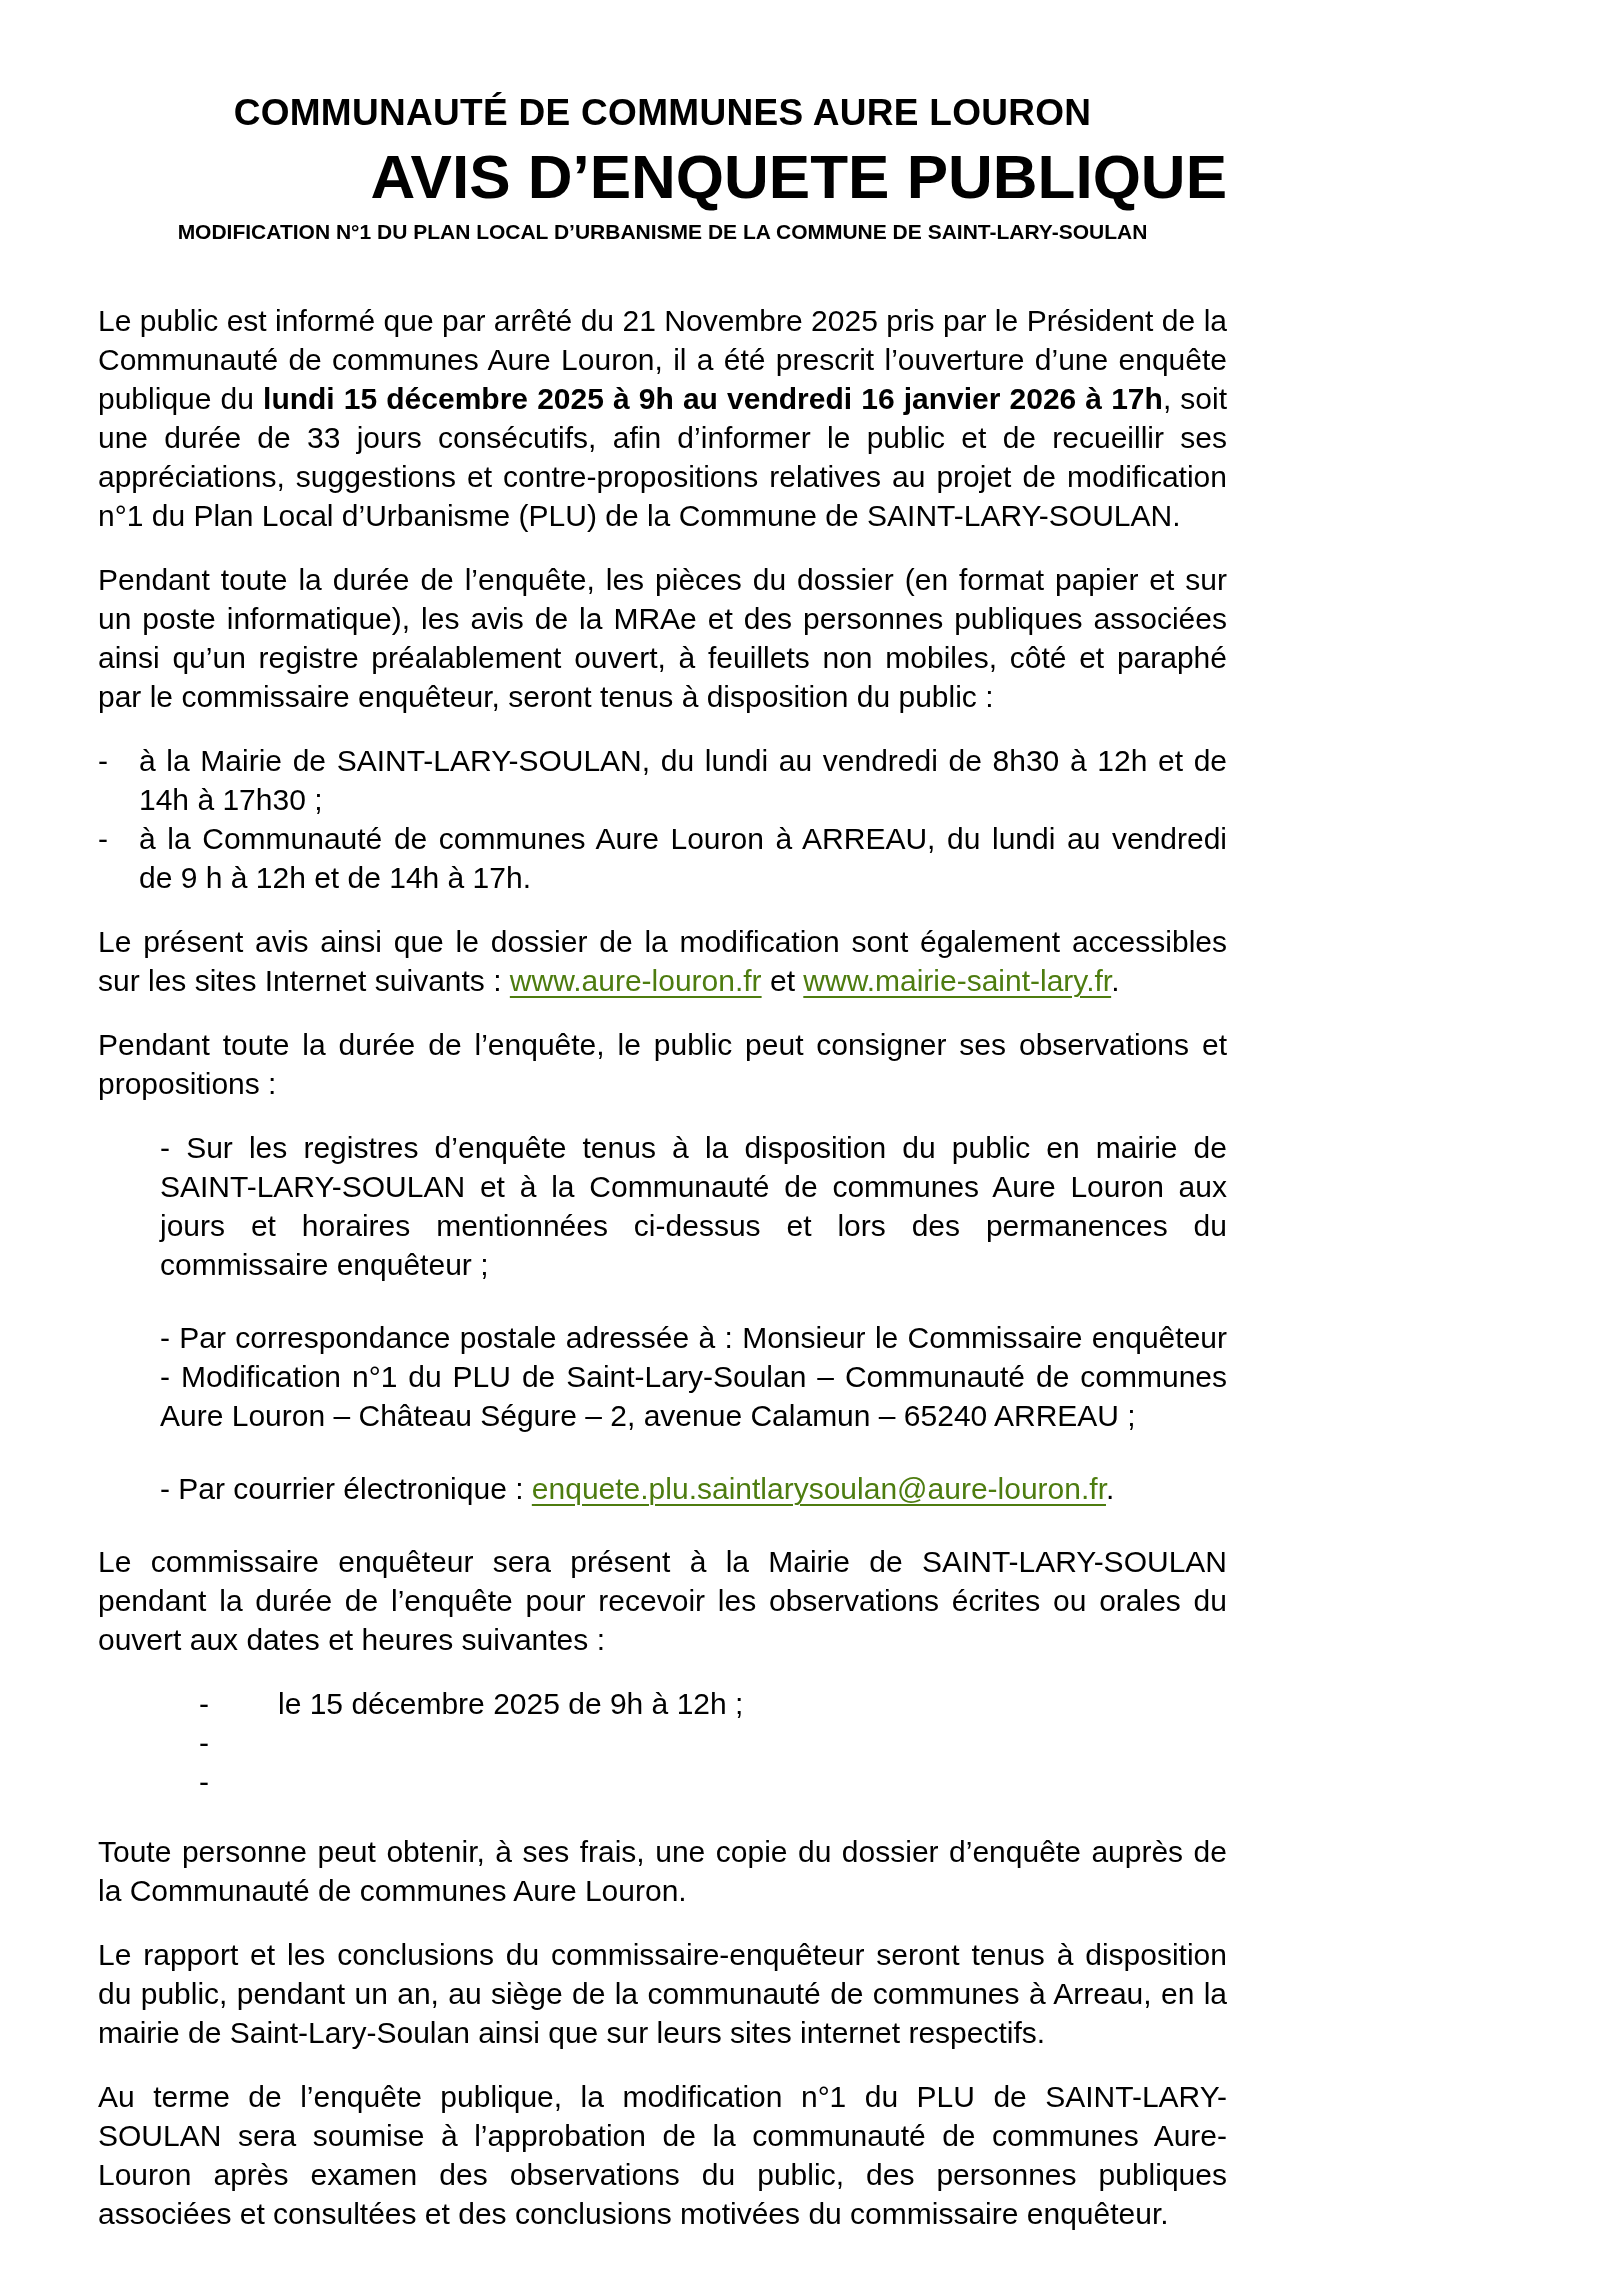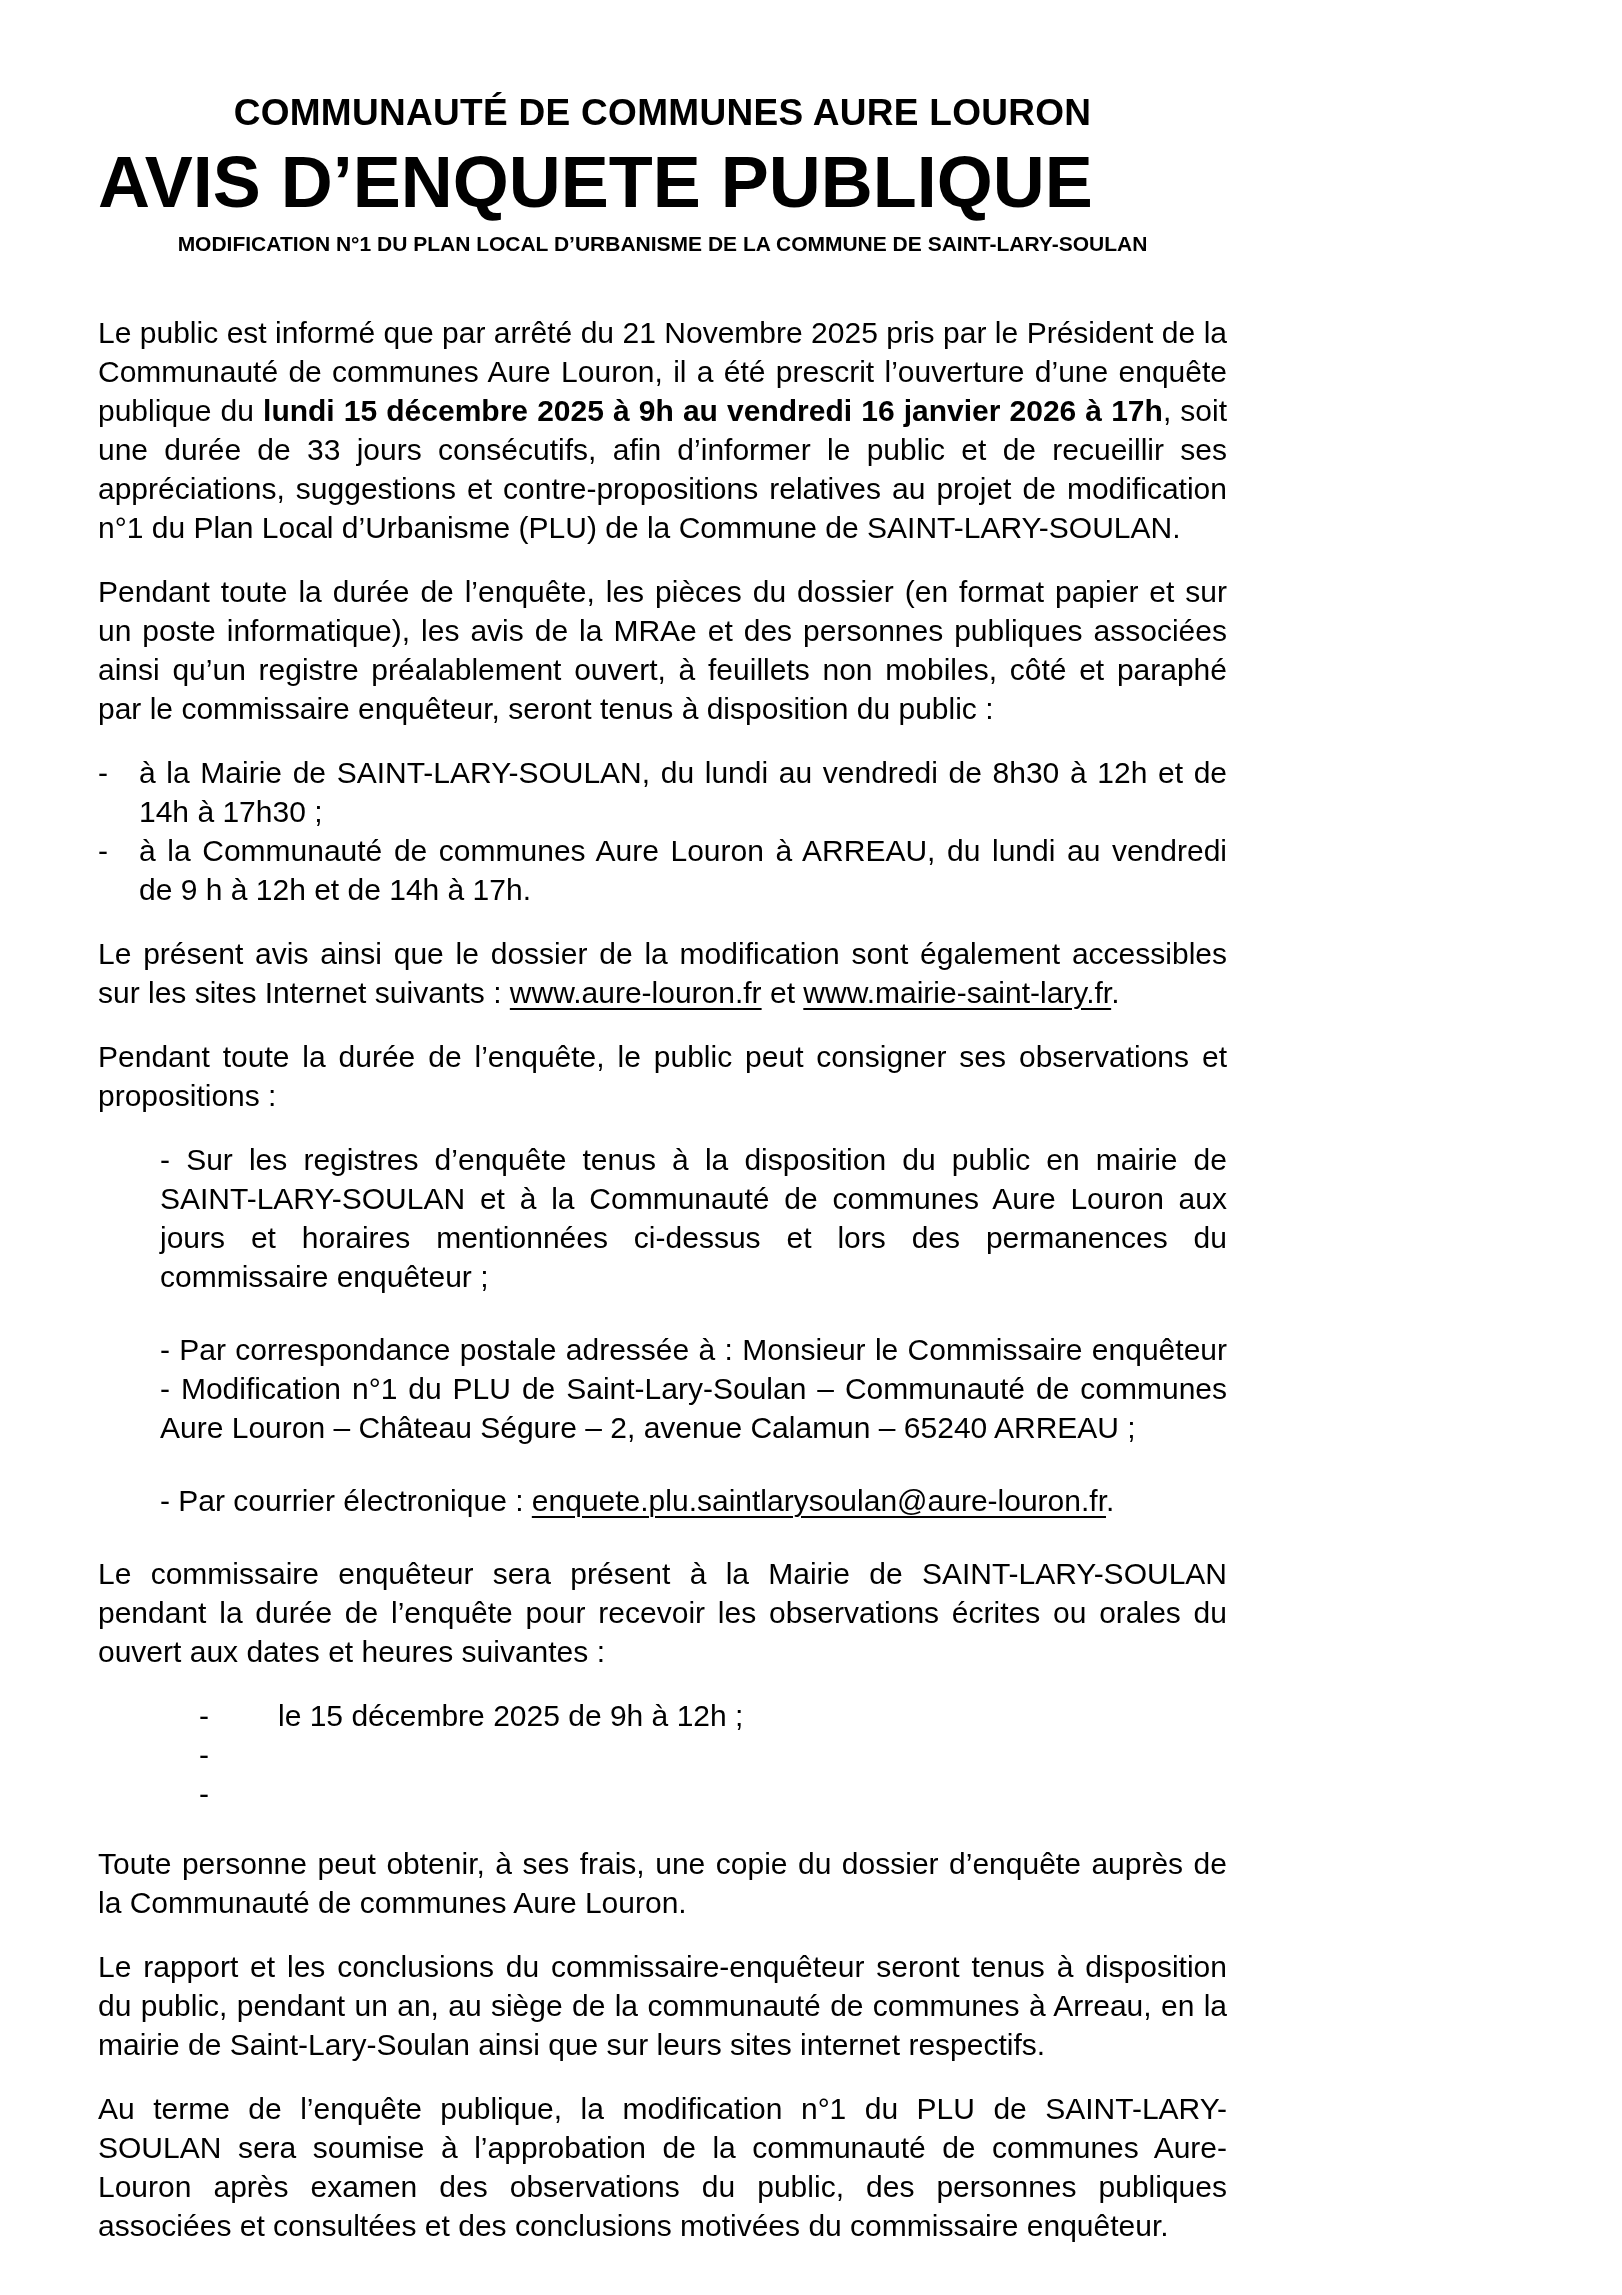--- a/index.html
+++ b/index.html
@@ -20,23 +20,23 @@
   }
   .org {
     font-size: 37px;
     font-weight: bold;
     text-align: center;
     line-height: 1.12;
     margin: 0 0 7.9px 0;
     letter-spacing: 0.3px;
   }
   .title {
-    font-size: 72px;
+    font-size: 62px;
     font-weight: bold;
-    text-align: left;
+    text-align: right;
     line-height: 1.15;
     margin: 0 0 6.5px 0;
   }
   .subtitle {
     font-size: 21px;
     font-weight: bold;
     text-align: center;
     line-height: 1.25;
     margin: 0 0 56px 0;
     white-space: nowrap;
@@ -78,21 +78,21 @@
     font-size: 30px;
     line-height: 39px;
   }
   .perm-dash {
     flex: 0 0 79px;
   }
   .perm-text {
     flex: 1;
   }
   a.doc-link {
-    color: #000000;
+    color: #4d7c0f;
     text-decoration: underline;
     text-decoration-thickness: 2px;
     text-underline-offset: 4.6px;
     cursor: pointer;
   }
 </style>
 </head>
 <body>
 
 <div class="page">

